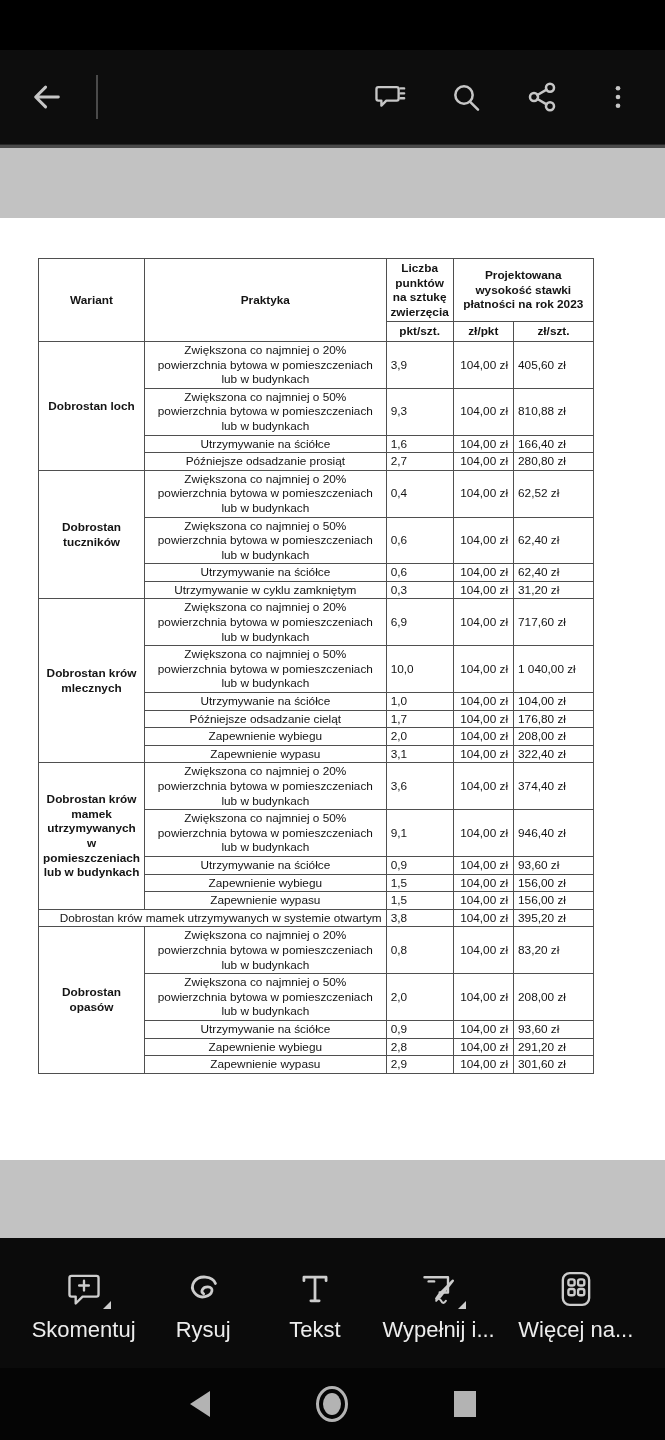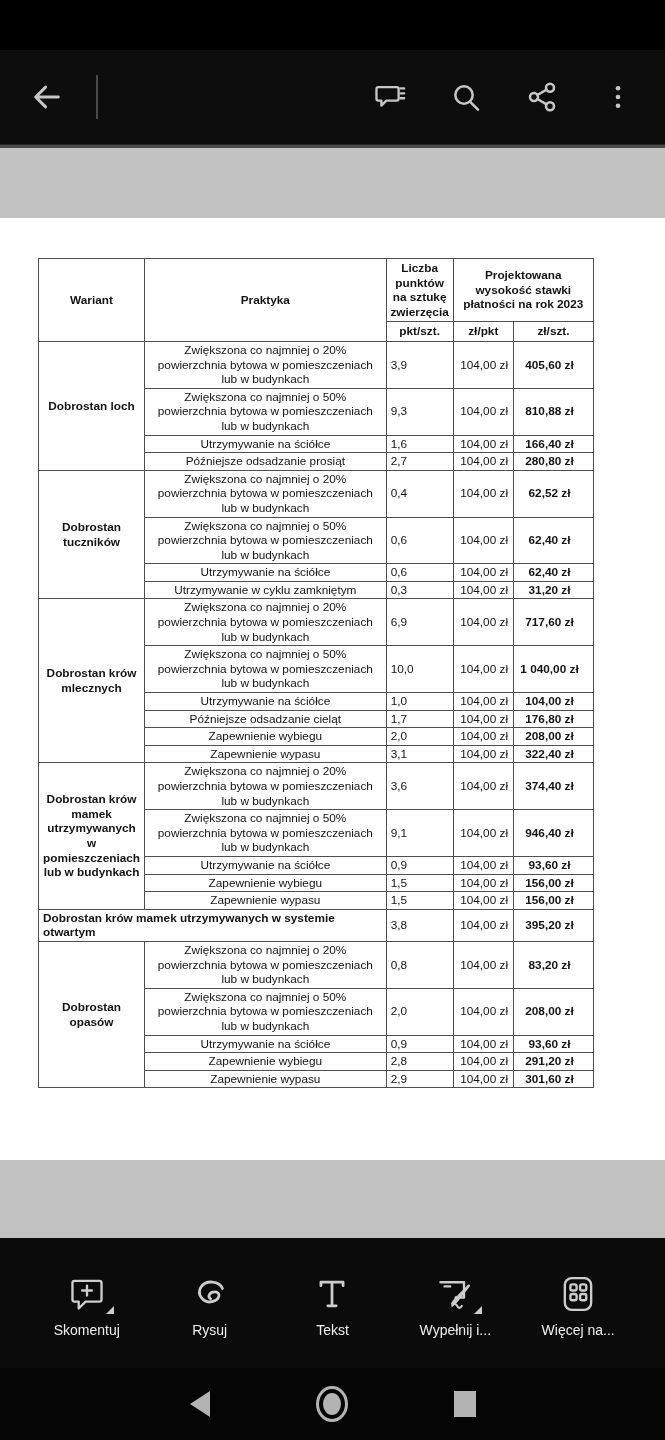--- a/index.html
+++ b/index.html
@@ -32,33 +32,33 @@
   .doc-table th { font-weight:bold; text-align:center; padding:2px 3px; }
   .col-variant { width:100px; }
   .col-practice { width:247px; }
   .col-pkt { width:67px; }
   .col-zlpkt { width:61px; }
   .col-zlszt { width:81px; }
   td.variant-cell { font-weight:bold; text-align:center; }
   td.practice-cell { text-align:center; }
   td.pkt-cell { text-align:left; }
   td.zlpkt-cell { text-align:right; padding-right:5px; }
-  td.zlszt-cell { text-align:center; padding-right:12px; font-weight:bold; }
-  td.fullspan-cell { font-weight:bold; text-align:left; }
+  td.zlszt-cell { text-align:left; padding-right:12px; font-weight:normal; }
+  td.fullspan-cell { font-weight:normal; text-align:right; }
   tr.tall td { height:45px; }
 
   
   .bottom-toolbar { height:130px; background:#0b0b0b; flex:none; display:flex;
                     justify-content:space-evenly; align-items:center; padding:0 8px; }
   .bt-item { display:flex; flex-direction:column; align-items:center; gap:10px; min-width:88px; }
   .bt-icon-wrap { position:relative; height:44px; display:flex; align-items:flex-end; justify-content:center; }
   .bt-icon-wrap svg { stroke:#cdcdcd; fill:none; stroke-width:1.7; stroke-linecap:round; stroke-linejoin:round; }
   .bt-caret { position:absolute; right:-9px; bottom:-2px; width:0; height:0;
               border-top:8px solid transparent; border-right:8px solid #cdcdcd; }
-  .bt-label { color:#ededed; font-size:14px; white-space:nowrap; }
+  .bt-label { color:#ededed; font-size:22px; white-space:nowrap; }
 
   
   .android-nav { height:72px; background:#050505; flex:none; display:flex;
                  align-items:center; justify-content:center; gap:106px; }
   .nav-back { width:0; height:0; border-top:13px solid transparent; border-bottom:13px solid transparent;
               border-right:20px solid #b3b3b3; }
   .nav-home { width:32px; height:36px; border:3px solid #b3b3b3; border-radius:50%;
               display:flex; align-items:center; justify-content:center; }
   .nav-home-inner { width:18px; height:22px; border-radius:50%; background:#b3b3b3; }
   .nav-recents { width:22px; height:26px; background:#b3b3b3; }

